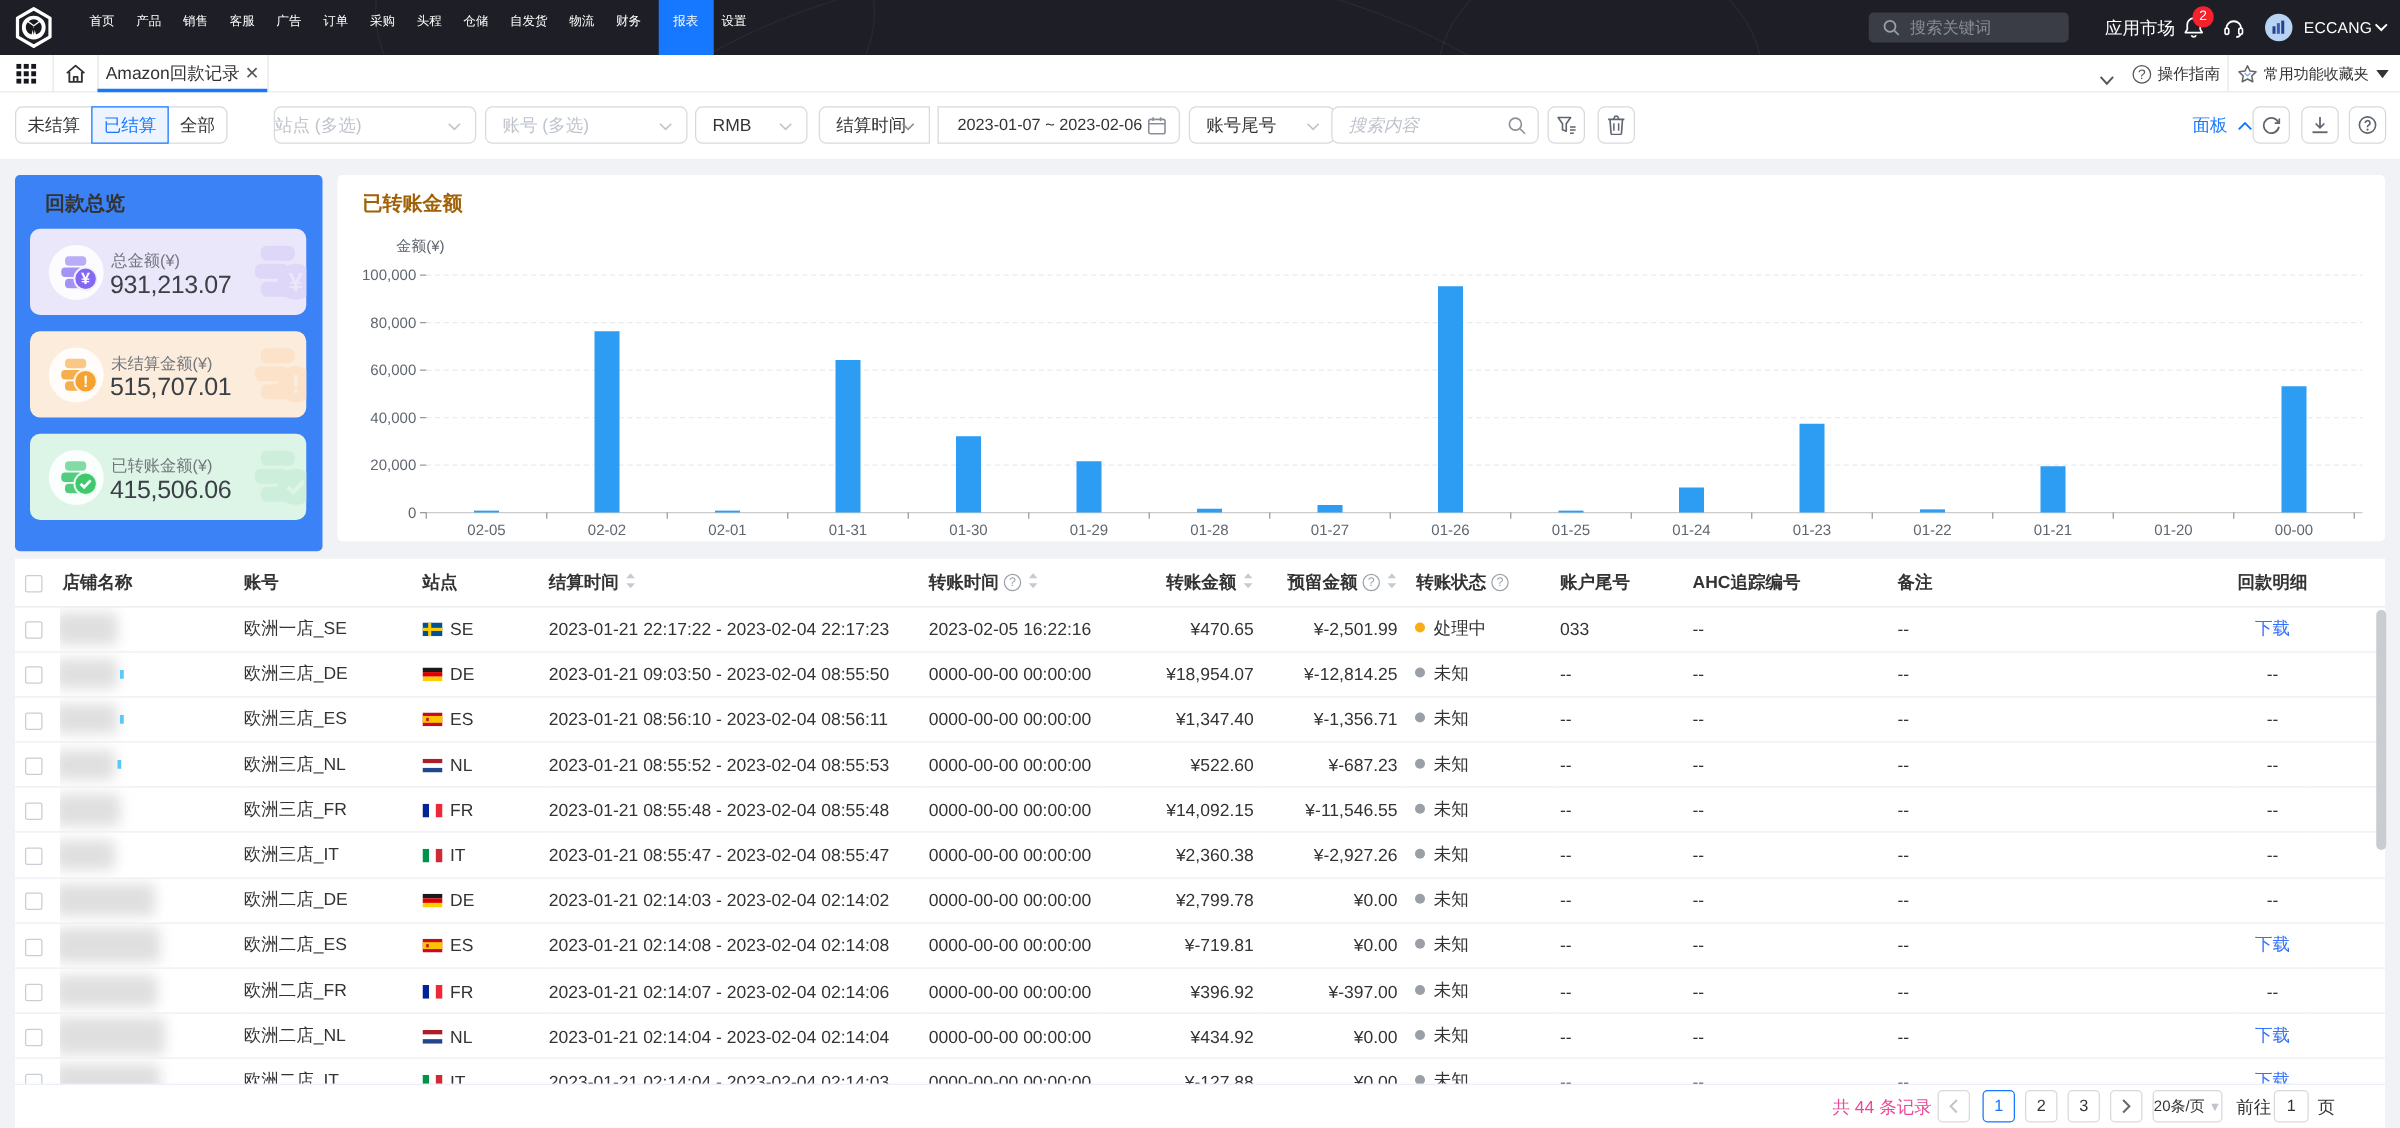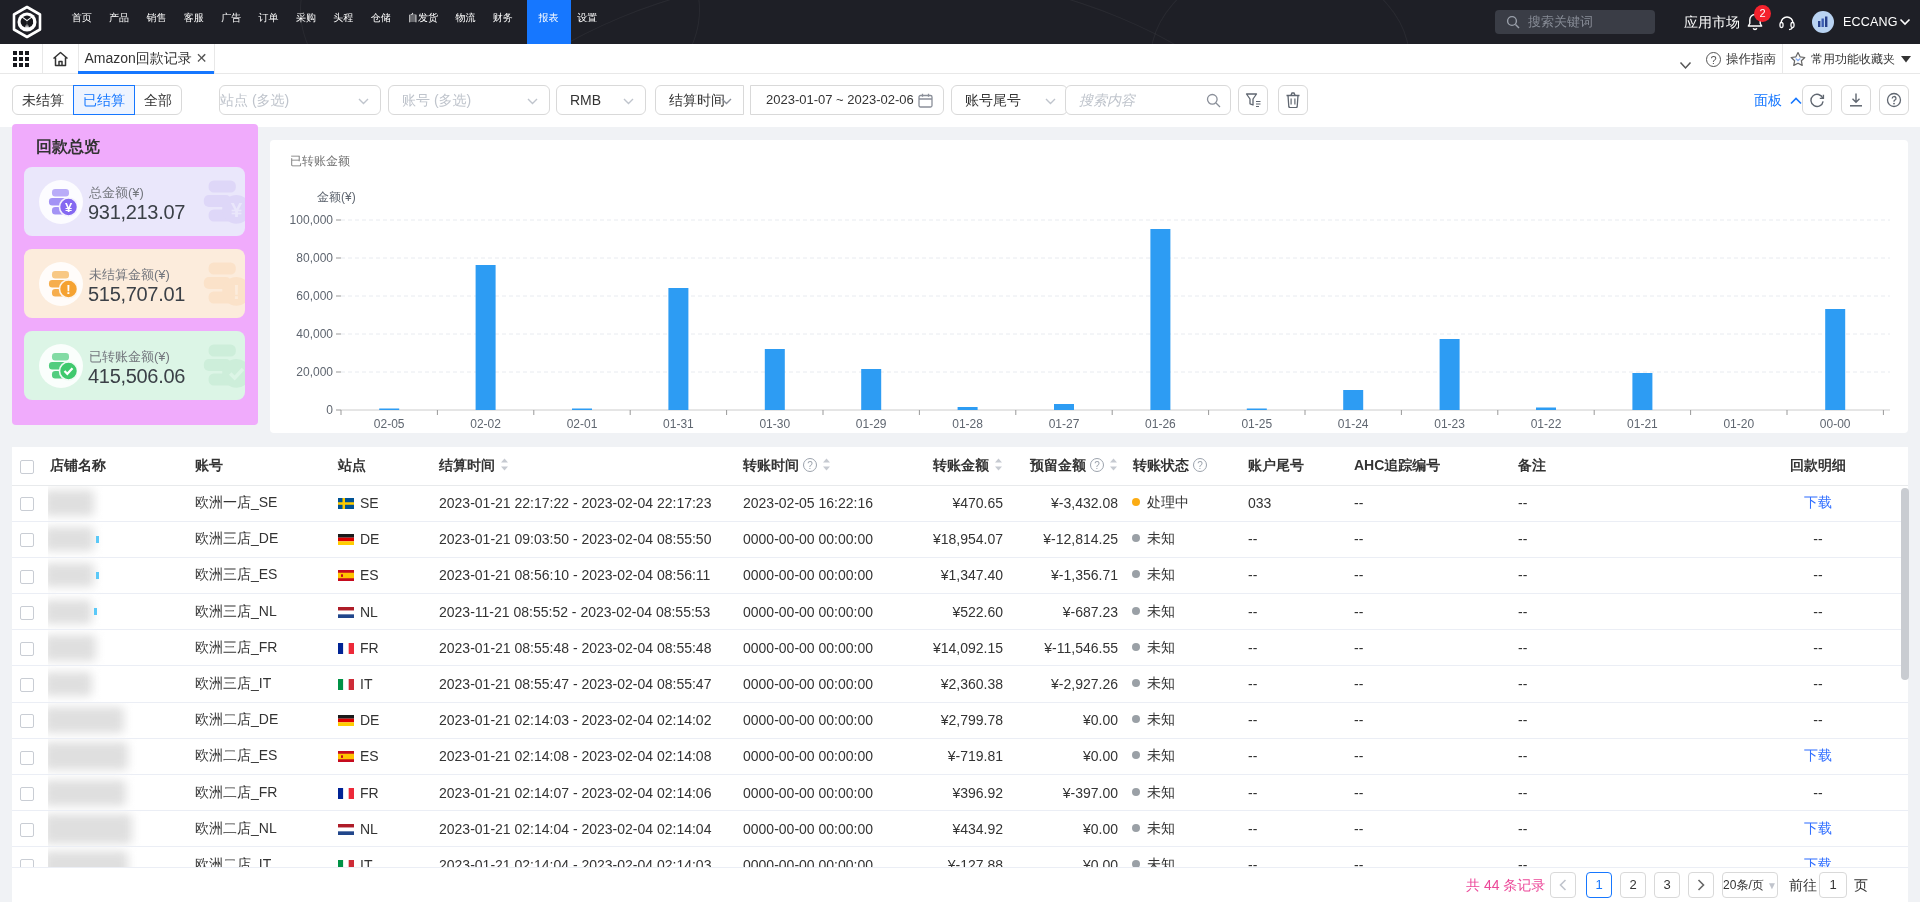--- a/index.html
+++ b/index.html
@@ -24,21 +24,21 @@
 .seg .sb { height:30px; line-height:28px; font-size:14px; color:#333; background:#fff; border:1px solid #d9d9d9; padding:0 9px; margin-left:-1px; }
 .seg .sb:first-child { border-radius:6px 0 0 6px; margin-left:0; }
 .seg .sb:last-child { border-radius:0 6px 6px 0; }
 .seg .sb.on { color:#1677ff; border-color:#1677ff; background:#eef4ff; z-index:2; position:relative; }
 .fc { position:absolute; top:11px; height:30px; border:1px solid #d9d9d9; border-radius:6px; background:#fff; font-size:14px; line-height:28px; color:#333; }
 .fc .ph { color:#bfc4cc; }
 .ibtn { position:absolute; top:11px; width:30px; height:30px; border:1px solid #d9d9d9; border-radius:6px; background:#fff; }
 .ibtn svg { position:absolute; left:50%; top:50%; transform:translate(-50%,-50%); }
 .panel-t { position:absolute; top:11px; height:30px; line-height:30px; color:#1677ff; font-size:14px; }
 
-.ovcard { position:absolute; left:12px; top:124px; width:246px; height:301px; background:#f0abfc; border-radius:4px; }
+.ovcard { position:absolute; left:12px; top:140px; width:246px; height:301px; background:#3b82f6; border-radius:4px; }
 .ovcard h3 { font-size:16px; color:#333; font-weight:700; margin:13px 0 0 24px; }
 .stat { position:absolute; left:12px; width:221px; height:69px; border-radius:8px; overflow:hidden; }
 .stat .cir { position:absolute; left:15px; top:13px; width:44px; height:44px; border-radius:50%; background:rgba(255,255,255,0.85); }
 .stat .lab { position:absolute; left:65px; top:17px; font-size:13px; color:#73767d; }
 .stat .val { position:absolute; left:64px; top:34px; font-size:20px; color:#3b4047; letter-spacing:-0.3px; }
 .stat .wm { position:absolute; right:-4px; top:12px; opacity:1; }
 .chartcard { position:absolute; left:270px; top:140px; width:1638px; height:293px; background:#fff; border-radius:4px; }
 
 .tablecard { position:absolute; left:12px; top:447px; width:1896px; height:455px; background:#fff; overflow:hidden; }
 table.grid { border-collapse:collapse; table-layout:fixed; width:1896px; font-size:14px; color:#333; }
@@ -289,21 +289,21 @@
           <rect x="4" y="10" width="17" height="7.5" rx="3.2"></rect>
           <rect x="7" y="19" width="17" height="7.5" rx="3.2"></rect>
           <circle cx="24.5" cy="19" r="9"></circle>
           <path d="M20.5 19 l2.8 2.8 L28.5 16.3" fill="none" stroke="#dcf5e6" stroke-width="2.2"></path>
         </g>
       </svg>
   </div>
 </div>
 
 <div class="chartcard">
-  <div style="position:absolute;left:20px;top:13px;font-size:12px;font-weight:400;color:#737373;">已转账金额</div>
+  <div style="position:absolute;left:20px;top:13px;font-size:16px;font-weight:700;color:#a16207;">已转账金额</div>
   <svg width="1638" height="293" viewBox="0 0 1638 293">
 
     <g stroke="#e8ebf0" stroke-dasharray="4 3">
       <line x1="71" y1="80" x2="1620" y2="80"></line>
       <line x1="71" y1="118" x2="1620" y2="118"></line>
       <line x1="71" y1="156" x2="1620" y2="156"></line>
       <line x1="71" y1="194" x2="1620" y2="194"></line>
       <line x1="71" y1="232" x2="1620" y2="232"></line>
     </g>
     <line x1="71" y1="270" x2="1620" y2="270" stroke="#ccc"></line>
@@ -425,21 +425,21 @@
 <td><div class="blur" style="width:50px;height:26px;"></div></td>
 <td>欧洲一店_SE</td>
 <td><svg class="flag" viewBox="0 0 16 11">
               <rect width="16" height="11" fill="#005293"></rect>
               <rect x="4.5" width="2.5" height="11" fill="#fecb00"></rect>
               <rect y="4.25" width="16" height="2.5" fill="#fecb00"></rect>
             </svg>SE</td>
 <td>2023-01-21 22:17:22 - 2023-02-04 22:17:23</td>
 <td>2023-02-05 16:22:16</td>
 <td class="ar">¥470.65</td>
-<td class="ar">¥-3,432.08</td>
+<td class="ar">¥-2,501.99</td>
 <td style="padding-left:6px;"><span class="dot o"></span>处理中</td>
 <td>033</td>
 <td>--</td>
 <td>--</td>
 <td class="ac"><span class="lnk">下载</span></td>
 <td></td>
 </tr>
 <tr>
 <td class="ac"><span class="cb"></span></td>
 <td><div class="blur" style="width:50px;height:24px;"></div><span style="display:inline-block;vertical-align:middle;margin-left:2px;width:3px;height:7px;background:#5bc9f8;filter:blur(0.5px);"></span></td>
@@ -482,21 +482,21 @@
 </tr>
 <tr>
 <td class="ac"><span class="cb"></span></td>
 <td><div class="blur" style="width:48px;height:24px;"></div><span style="display:inline-block;vertical-align:middle;margin-left:2px;width:3px;height:7px;background:#5bc9f8;filter:blur(0.5px);"></span></td>
 <td>欧洲三店_NL</td>
 <td><svg class="flag" viewBox="0 0 16 11">
               <rect width="16" height="3.67" fill="#ae1c28"></rect>
               <rect y="3.67" width="16" height="3.67" fill="#fff"></rect>
               <rect y="7.33" width="16" height="3.67" fill="#21468b"></rect>
             </svg>NL</td>
-<td>2023-11-21 08:55:52 - 2023-02-04 08:55:53</td>
+<td>2023-01-21 08:55:52 - 2023-02-04 08:55:53</td>
 <td>0000-00-00 00:00:00</td>
 <td class="ar">¥522.60</td>
 <td class="ar">¥-687.23</td>
 <td style="padding-left:6px;"><span class="dot g"></span>未知</td>
 <td>--</td>
 <td>--</td>
 <td>--</td>
 <td class="ac">--</td>
 <td></td>
 </tr>

